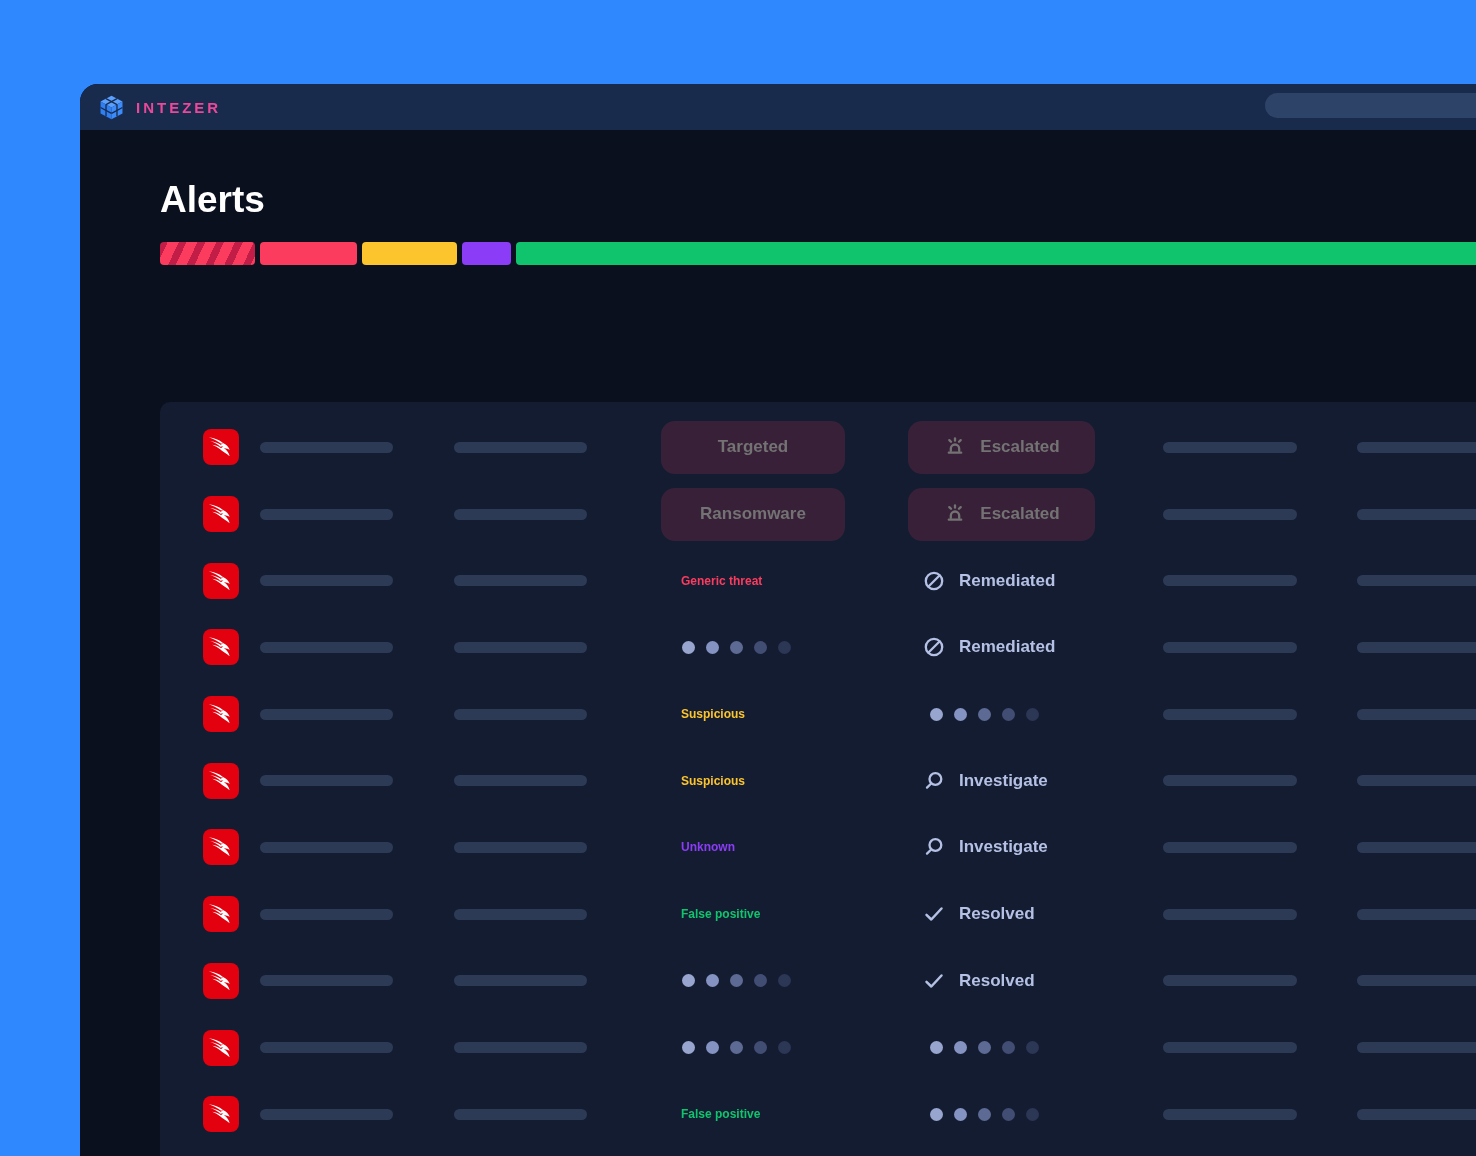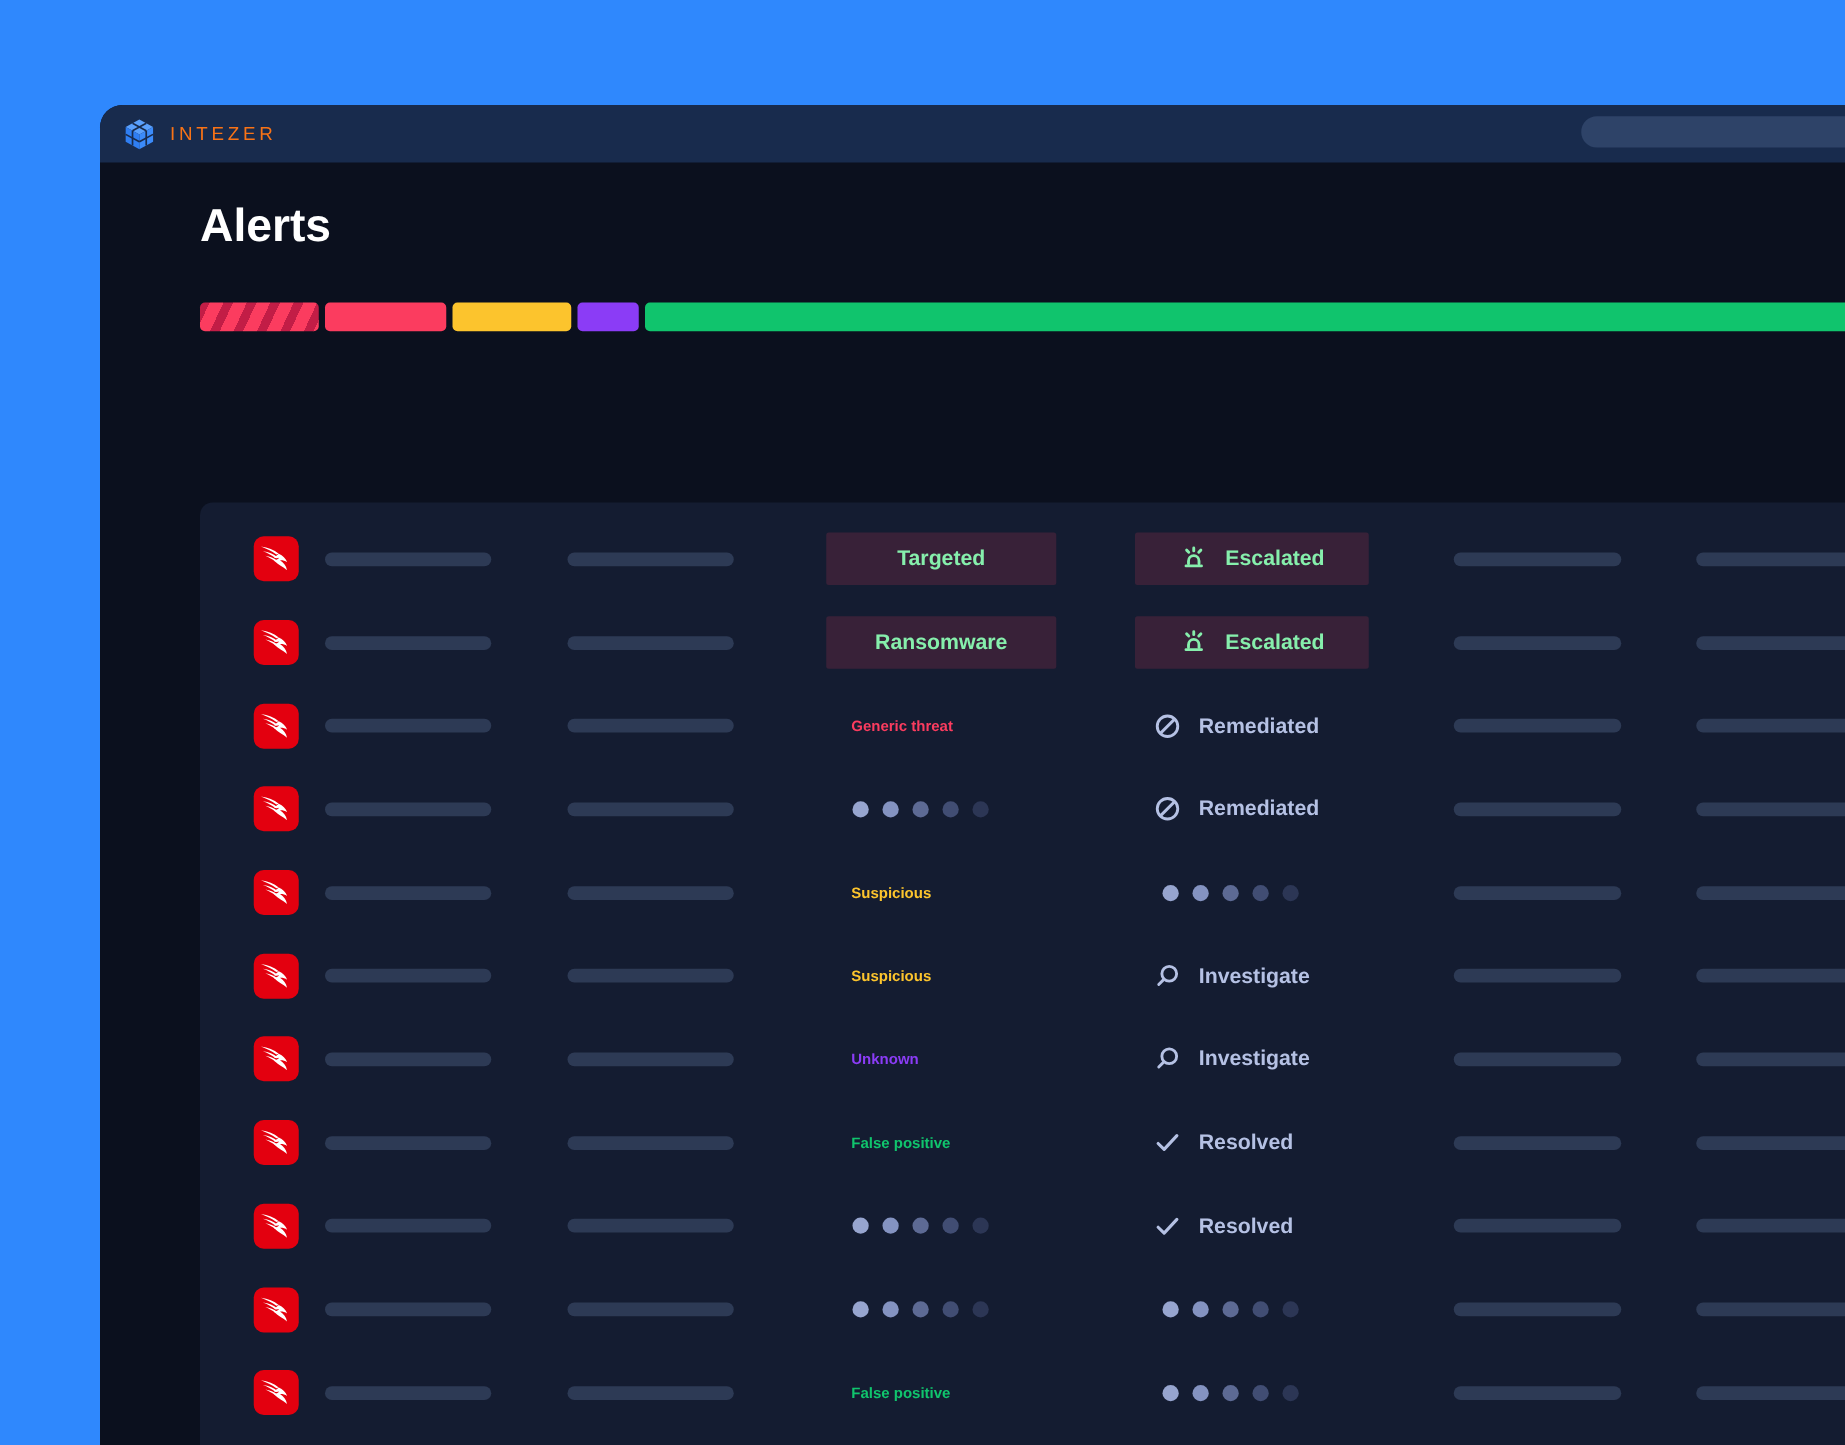--- a/index.html
+++ b/index.html
@@ -5,26 +5,26 @@
   * { margin:0; padding:0; box-sizing:border-box; }
   html,body { width:1476px; height:1156px; font-family:"Liberation Sans", sans-serif; }
   .frame { position:relative; width:1476px; height:1156px; background:#2F88FD; overflow:hidden; }
   .app { position:absolute; left:80px; top:84px; width:1396px; height:1072px;
          background:#0B101E; border-top-left-radius:18px; overflow:hidden; }
 
   
   .navbar { position:relative; height:46px; background:#182B4D; display:flex; align-items:center; padding:0 18px; }
   .brand { display:flex; align-items:center; gap:11px; }
   .brand-logo { width:27px; height:27px; display:block; }
-  .brand-name { color:#f97316; font-size:15px; font-weight:400; letter-spacing:3px; }
+  .brand-name { color:#ec4899; font-size:15px; font-weight:700; letter-spacing:3px; }
   .search-pill { position:absolute; left:1185px; top:9px; width:320px; height:25px;
                  background:#2E4368; border-radius:13px; border:none; }
 
   
-  .page-title { position:absolute; left:80px; top:78px; color:#FFFFFF; font-size:37px; font-weight:700; line-height:1; }
+  .page-title { position:absolute; left:80px; top:97px; color:#FFFFFF; font-size:37px; font-weight:700; line-height:1; }
 
   .summary-bar { position:absolute; left:80px; right:0; top:158px; height:23px; display:flex; gap:5px; }
   .seg { height:23px; border-radius:4px; flex:0 0 auto; }
   .seg.flexfill { flex:1 1 auto; border-top-right-radius:0; border-bottom-right-radius:0; }
 
   
   .thead { position:absolute; left:80px; right:0; top:244px; height:62px;
            background:#151E36; border-top-left-radius:10px; }
   .th { position:absolute; top:0; height:100%; display:flex; align-items:center;
         color:#DCE3F0; font-size:19px; font-weight:700; }
@@ -43,23 +43,23 @@
 
   .h-alert  { left:43px; } .h-time { left:295px; } .h-verdict { left:500px; }
   .h-status { left:748px; } .h-device { left:1003px; } .h-user { left:1200px; }
 
   .skeleton { width:100%; height:11px; border-radius:6px; background:#2D3A55; }
 
   .falcon-tile { width:36px; height:36px; border-radius:8px; background:#E3000F;
                  display:flex; align-items:center; justify-content:center; }
   .falcon-tile svg { width:30px; height:30px; }
 
-  .badge { width:100%; height:42px; border-radius:2px; background:rgba(249,62,94,0.16);
+  .badge { width:100%; height:53px; border-radius:14px; background:rgba(249,62,94,0.16);
            display:flex; align-items:center; justify-content:center; gap:13px;
-           color:#86efac; font-size:17px; font-weight:700; }
+           color:#737373; font-size:17px; font-weight:700; }
   .v-text { font-size:12px; font-weight:700; padding-left:20px; }
   .s-plain { display:flex; align-items:center; gap:13px; color:#B5C1E4;
              font-size:17px; font-weight:700; padding-left:14px; }
   .icon24 { width:24px; height:24px; flex:0 0 auto; }
 
   .dots { display:flex; gap:11px; }
   .dots.in-verdict { padding-left:21px; }
   .dots.in-status  { padding-left:22px; }
   .dot { width:13px; height:13px; border-radius:50%; }
 

